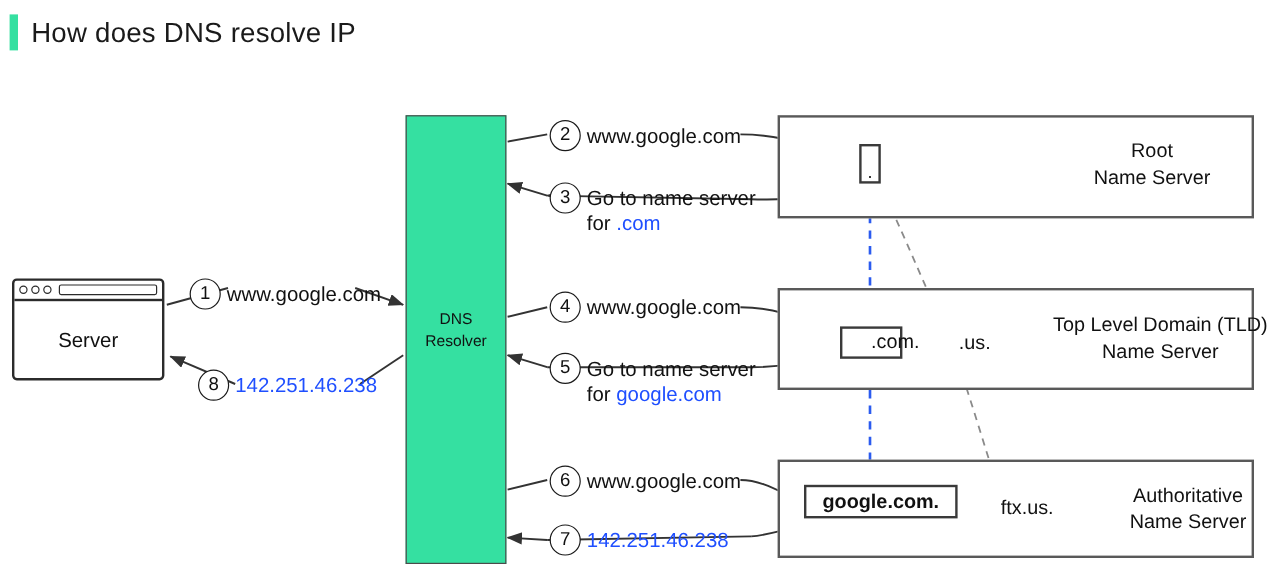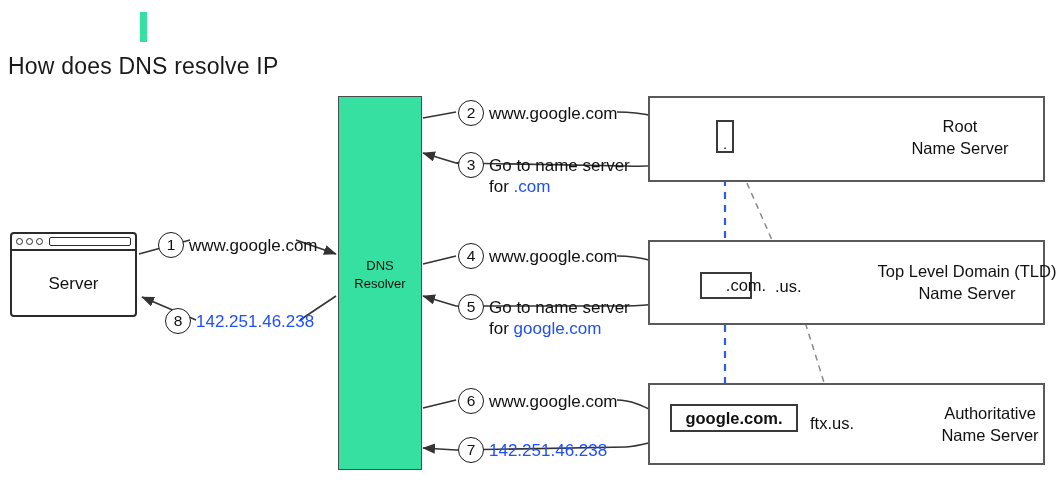--- a/index.html
+++ b/index.html
@@ -20,21 +20,20 @@
   }
 
   
   #title-row {
     position: absolute;
     left: 8px;
     top: 12px;
     display: flex;
     align-items: center;
     gap: 11px;
-    flex-direction: column;
   }
   #title-accent {
     width: 7px;
     height: 30px;
     background: #35E0A1;
   }
   #title-text {
     font-size: 23px;
     color: #1a1a1a;
     letter-spacing: 0.2px;
@@ -148,20 +147,21 @@
     line-height: 0.4;
   }
   #com-box   { left: 700px; top: 272px; width: 52px; height: 27px; padding-left: 40px; }
   #gcom-box  { left: 670px; top: 404px; width: 128px; height: 28px; font-weight: bold; }
 
   .plain-rec {
     position: absolute;
     font-size: 16.5px;
     color: #111;
     white-space: nowrap;
+    margin-left: 24px;
   }
   #us-label  { left: 775px; top: 277px; }
   #ftxus-label { left: 810px; top: 414px; }
 
   
   .step {
     position: absolute;
     display: flex;
     align-items: flex-start;
     gap: 5px;

